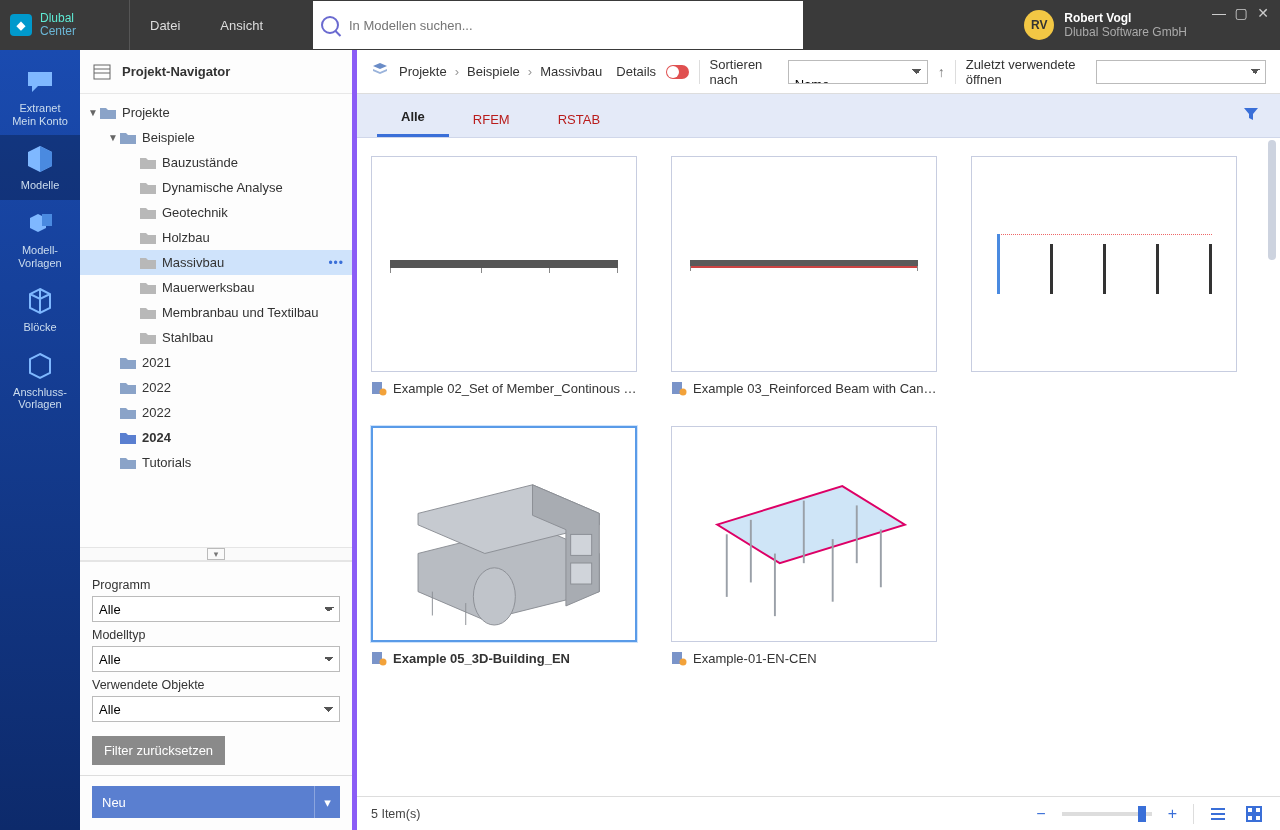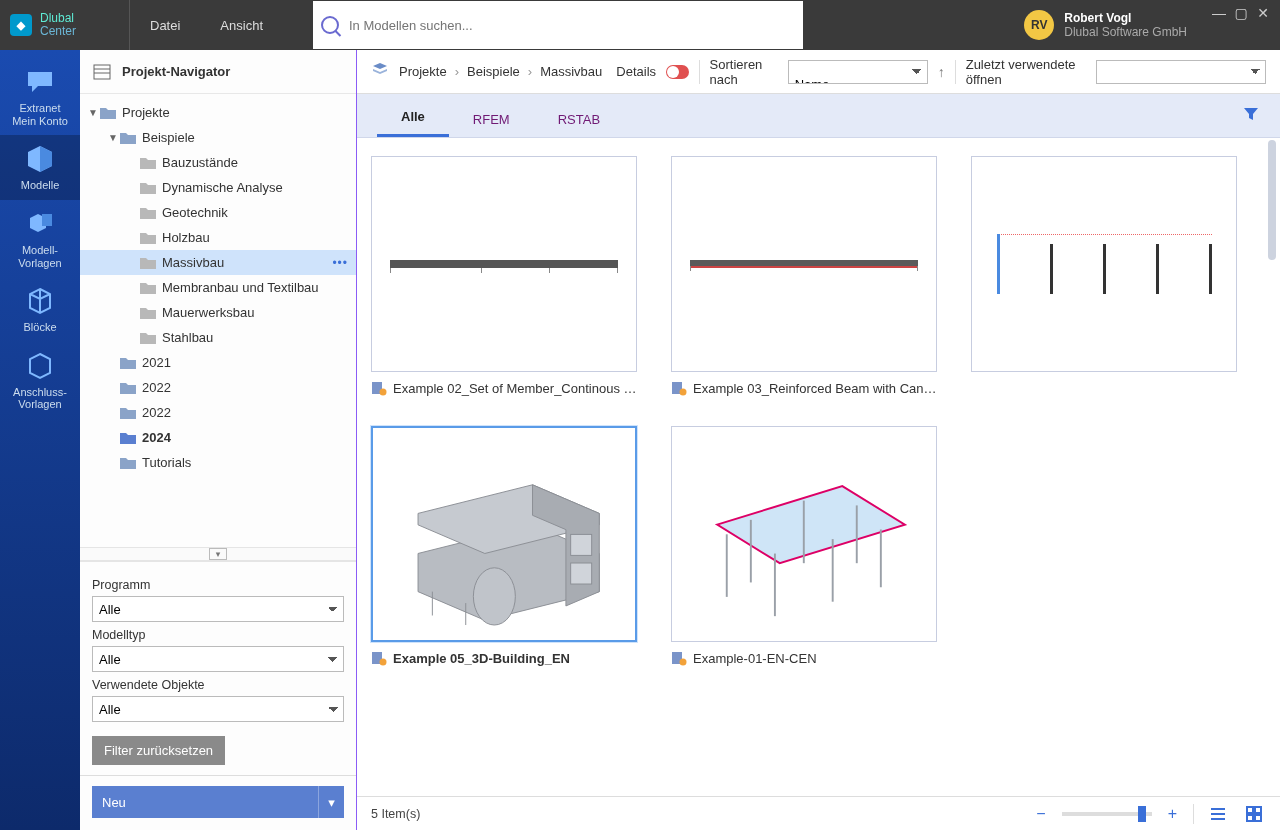--- a/index.html
+++ b/index.html
@@ -30,21 +30,21 @@
 .main { display:flex; height:780px; }
 
 
 .rail { width:80px; background:linear-gradient(#1a4bb0,#0d2a6b); color:#cde; display:flex; flex-direction:column; align-items:center; padding-top:8px;}
 .rail-item { width:80px; text-align:center; padding:8px 2px; cursor:pointer; font-size:11px; line-height:1.15;}
 .rail-item.active { background:rgba(0,0,0,0.25); }
 .rail-ico { width:32px; height:32px; margin:0 auto 4px; position:relative; }
 .rail-ico svg { width:32px; height:32px; }
 
 
-.nav-panel { width:277px; border-right:1px solid #8b5cf6; display:flex; flex-direction:column; background:#fdfdfd;}
+.nav-panel { width:277px; border-right:5px solid #8b5cf6; display:flex; flex-direction:column; background:#fdfdfd;}
 .breadcrumb { font-size:13px; display:flex; align-items:center; gap:8px;}
 .bc-ico svg{width:18px;height:18px;}
 .bc-sep { color:#999; }
 .nav-header { height:44px; display:flex; align-items:center; padding:0 12px; border-bottom:1px solid #e8e8e8; font-weight:bold; gap:10px;}
 .nav-header svg{width:20px;height:20px;}
 .tree { flex:1; overflow:auto; padding:6px 0; }
 .tree-row { display:flex; align-items:center; height:25px; padding-left:6px; cursor:pointer; position:relative;}
 .tree-row.selected { background:#cfe3fb; }
 .tw { width:14px; display:inline-flex; justify-content:center; color:#666; font-size:10px;}
 .folder-ico { width:16px; height:14px; margin-right:6px; flex-shrink:0;}
@@ -68,21 +68,21 @@
 
 .content { flex:1; display:flex; flex-direction:column; background:#fff;}
 .content-toolbar { height:44px; border-bottom:1px solid #ddd; display:flex; align-items:center; padding:0 14px; gap:14px;}
 .ct-left{display:flex;align-items:center;gap:10px;}
 .ct-right{margin-left:auto;display:flex;align-items:center;gap:10px;}
 .toggle { width:28px; height:14px; background:#e05050; border-radius:8px; position:relative; cursor:pointer;}
 .toggle:after{content:"";position:absolute;width:12px;height:12px;background:#fff;border-radius:50%;top:1px;left:1px;}
 .mini-select{height:24px;border:1px solid #bbb;padding:16px 22px 0 6px;font-size:13px;min-width:140px;appearance:none;background:#fff;background-image:linear-gradient(45deg,transparent 50%,#555 50%),linear-gradient(-45deg,transparent 50%,#555 50%);background-position:right 10px center,right 5px center;background-size:5px 5px;background-repeat:no-repeat;}
 .arrow-up{font-size:14px;color:#777;cursor:pointer;}
 .tabs-row { height:44px; background:#e4eaf8; display:flex; align-items:flex-end; padding:0 20px; border-bottom:1px solid #d0d7ea;}
-.tab { padding:10px 24px 10px; font-size:13px; cursor:pointer; color:#701a75;}
+.tab { padding:10px 24px 10px; font-size:13px; cursor:pointer; color:#b91c1c;}
 .tab.active { font-weight:bold; border-bottom:3px solid #3a6fd8; color:#222;}
 .filter-ico { margin-left:auto; align-self:center; cursor:pointer;}
 .filter-ico svg{width:18px;height:18px;}
 
 .grid-area { flex:1; overflow:auto; padding:18px 8px 10px 14px; position:relative;}
 .grid { display:flex; flex-wrap:wrap; gap:30px 34px; align-content:flex-start;}
 .card { width:266px; }
 .thumb { width:266px; height:216px; border:1px solid #c7cde0; background:#fff; display:flex; align-items:center; justify-content:center; cursor:pointer; overflow:hidden;}
 .card.sel .thumb { border:2px solid #5a9be8; box-shadow:0 0 0 1px #cfe3fb;}
 .card-label { display:flex; align-items:center; gap:6px; margin-top:8px; font-size:13px;}
@@ -255,30 +255,30 @@
           <span class="tree-label">Massivbau</span>
           <span class="row-more">•••</span>
         </div>
       <div class="tree-row depth2">
           <span class="tw"></span>
           <span class="folder-ico">
             <svg viewBox="0 0 16 14">
               <path fill="#b8b8b8" d="M0 2h6l2 2h8v9H0z"></path>
             </svg>
           </span>
+          <span class="tree-label">Mauerwerksbau</span>
+        </div>
+      <div class="tree-row depth2">
+          <span class="tw"></span>
+          <span class="folder-ico">
+            <svg viewBox="0 0 16 14">
+              <path fill="#b8b8b8" d="M0 2h6l2 2h8v9H0z"></path>
+            </svg>
+          </span>
           <span class="tree-label">Membranbau und Textilbau</span>
-        </div>
-      <div class="tree-row depth2">
-          <span class="tw"></span>
-          <span class="folder-ico">
-            <svg viewBox="0 0 16 14">
-              <path fill="#b8b8b8" d="M0 2h6l2 2h8v9H0z"></path>
-            </svg>
-          </span>
-          <span class="tree-label">Mauerwerksbau</span>
         </div>
       <div class="tree-row depth2">
           <span class="tw"></span>
           <span class="folder-ico">
             <svg viewBox="0 0 16 14">
               <path fill="#b8b8b8" d="M0 2h6l2 2h8v9H0z"></path>
             </svg>
           </span>
           <span class="tree-label">Stahlbau</span>
         </div>

